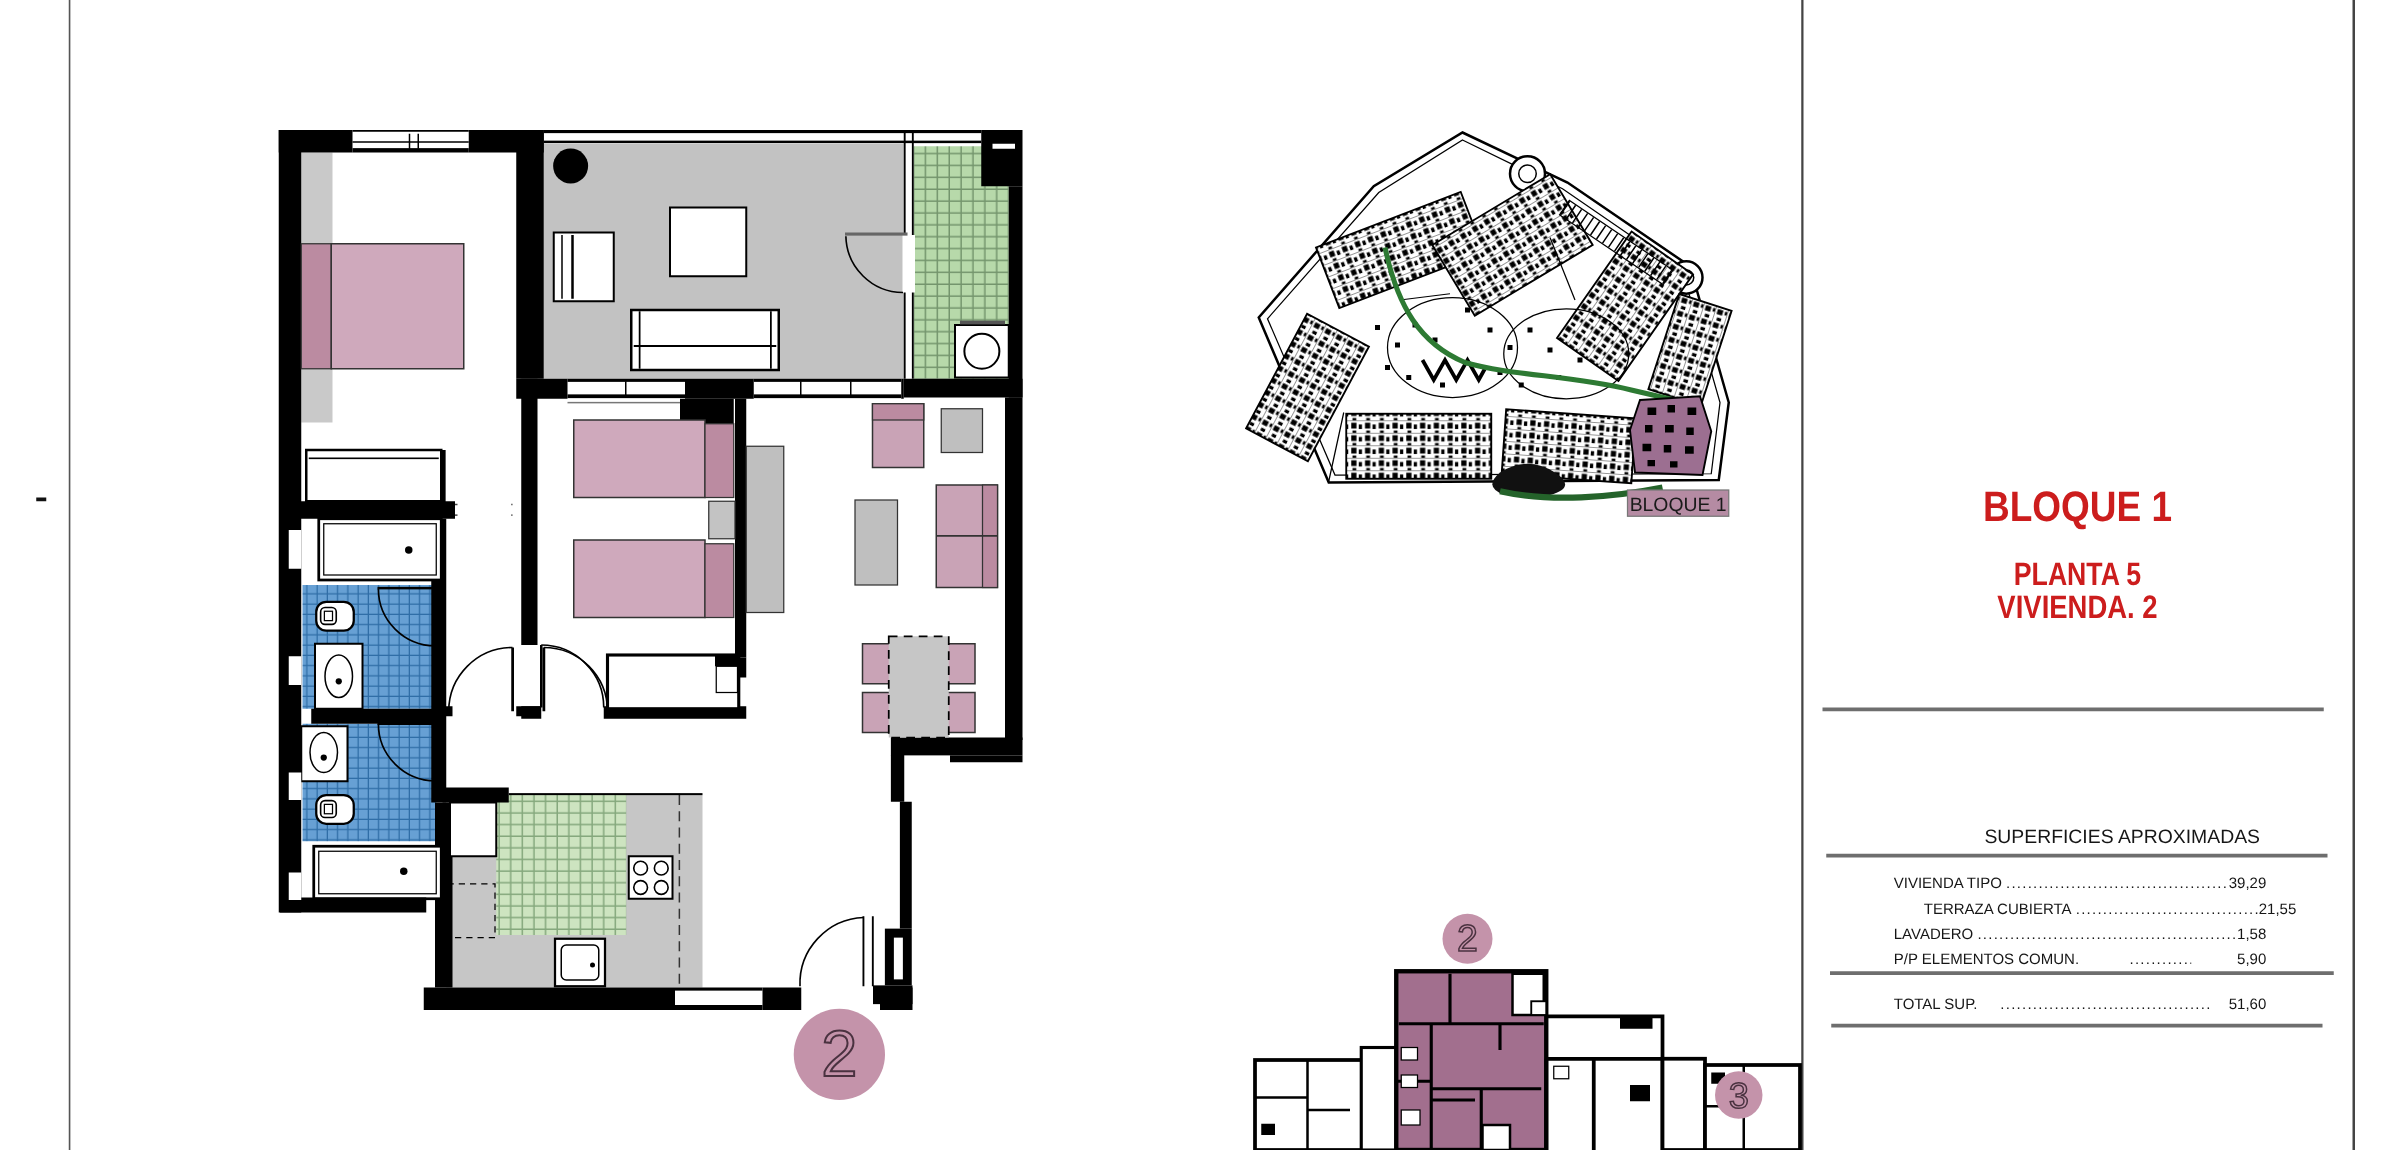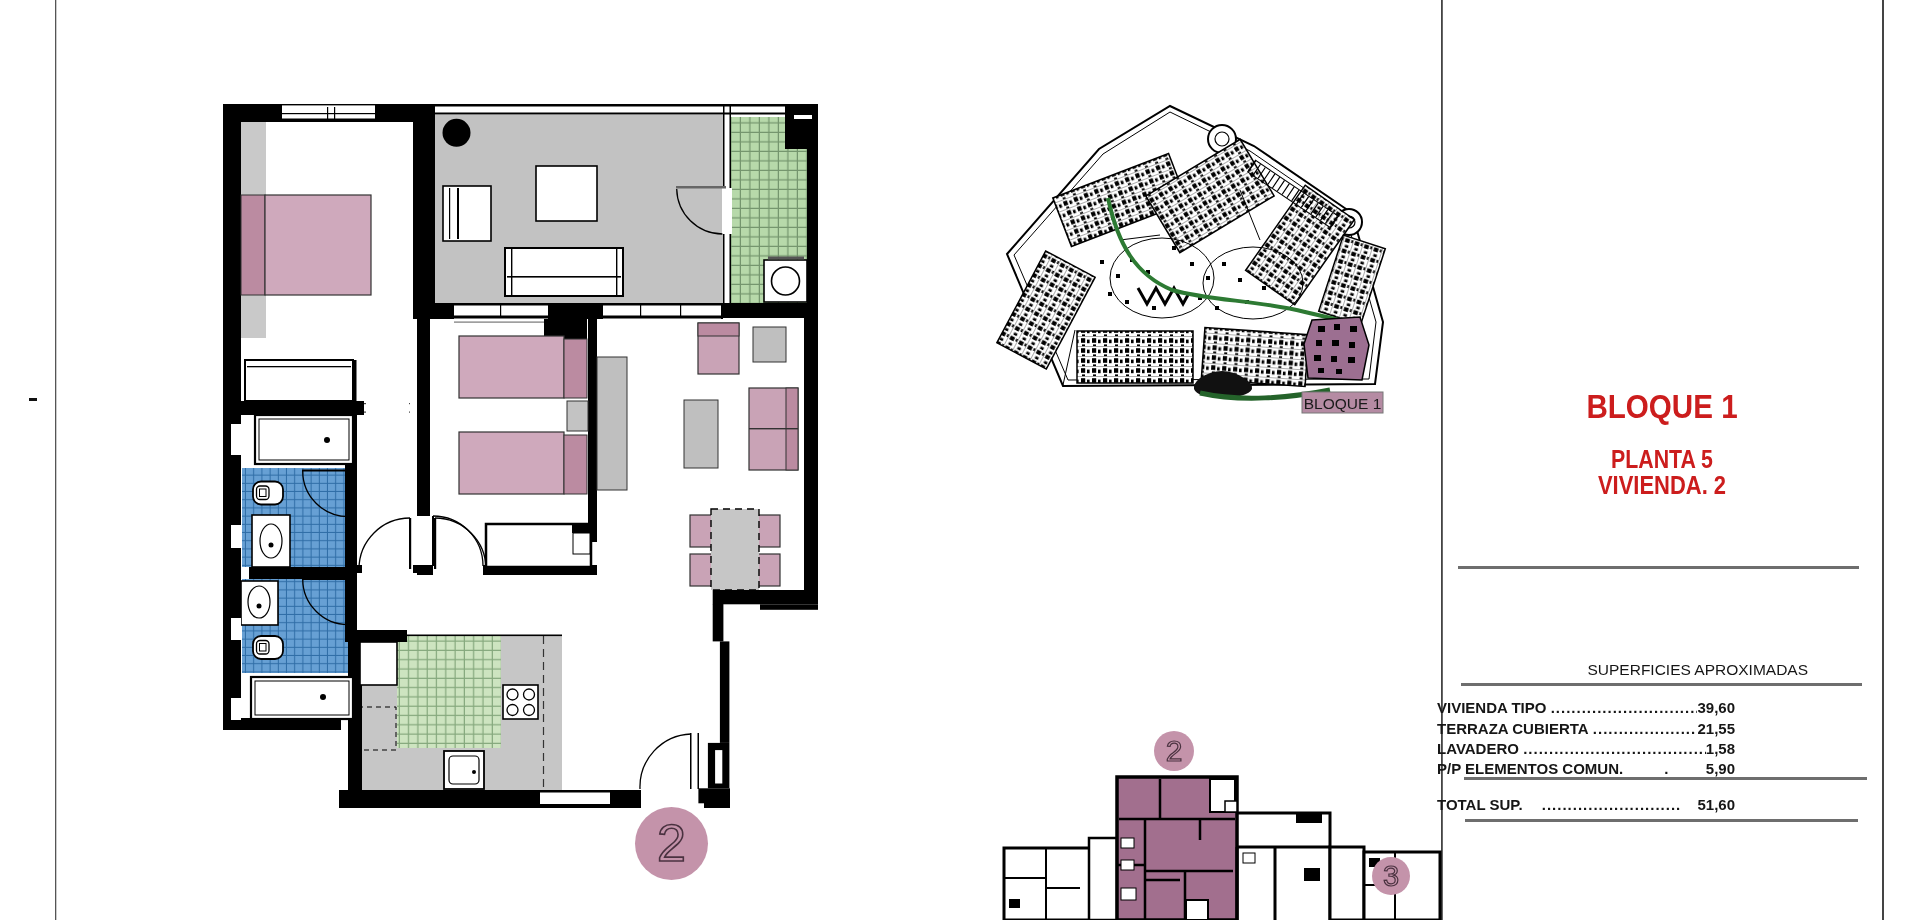--- a/index.html
+++ b/index.html
@@ -1,21 +1,21 @@
 <!DOCTYPE html>
 <html><head>
 <meta charset="utf-8">
 <style>
 html,body{margin:0;padding:0;background:#fff;}
 #page{position:relative;width:1920px;height:920px;background:#fff;overflow:hidden;
  font-family:"Liberation Sans",sans-serif;}
 #page svg{position:absolute;left:0;top:0;}
 .abs{position:absolute;white-space:nowrap;}
 .red{color:#cc1d1d;font-weight:bold;}
-.row{position:absolute;left:1437px;width:298px;display:flex;font-size:15px;color:#161616;font-weight:bold;}
+.row{position:absolute;left:1515px;width:298px;display:flex;font-size:12px;color:#161616;}
 .row .lbl{flex:0 0 auto;}
 .row .dots{flex:1 1 auto;overflow:hidden;letter-spacing:1px;}
 .row .val{flex:0 0 auto;}
 .rule{position:absolute;background:#6e6e6e;height:2.5px;}
 </style>
 </head>
 <body>
 <div id="page">
 <svg width="1920" height="920" viewBox="0 0 1920 920" xmlns="http://www.w3.org/2000/svg">
 <defs>
@@ -339,23 +339,23 @@
 
 <div class="rule" style="left:1458px;top:566px;width:401px;"></div>
 <div class="rule" style="left:1461px;top:683px;width:401px;"></div>
 <div class="rule" style="left:1464px;top:777px;width:403px;"></div>
 <div class="rule" style="left:1465px;top:819px;width:393px;"></div>
 
 <div class="abs" style="left:1508px;top:661px;width:300px;text-align:right;font-size:15.5px;color:#161616;">SUPERFICIES APROXIMADAS</div>
 <div class="row" style="top:699px;">
       <span class="lbl">VIVIENDA TIPO&nbsp;</span>
       <span class="dots">......................................................</span>
-      <span class="val">39,60</span>
-    </div>
-<div class="row" style="top:719.5px;">
+      <span class="val">39,29</span>
+    </div>
+<div class="row" style="top:719.5px;margin-left:24px;">
       <span class="lbl">TERRAZA CUBIERTA&nbsp;</span>
       <span class="dots">......................................................</span>
       <span class="val">21,55</span>
     </div>
 <div class="row" style="top:740px;align-items:flex-end;">
       <span class="lbl">LAVADERO&nbsp;</span>
       <span class="dots">......................................................</span>
       <span class="val">1,58</span>
     </div>
 <div class="row" style="top:760px;gap:37px;">

